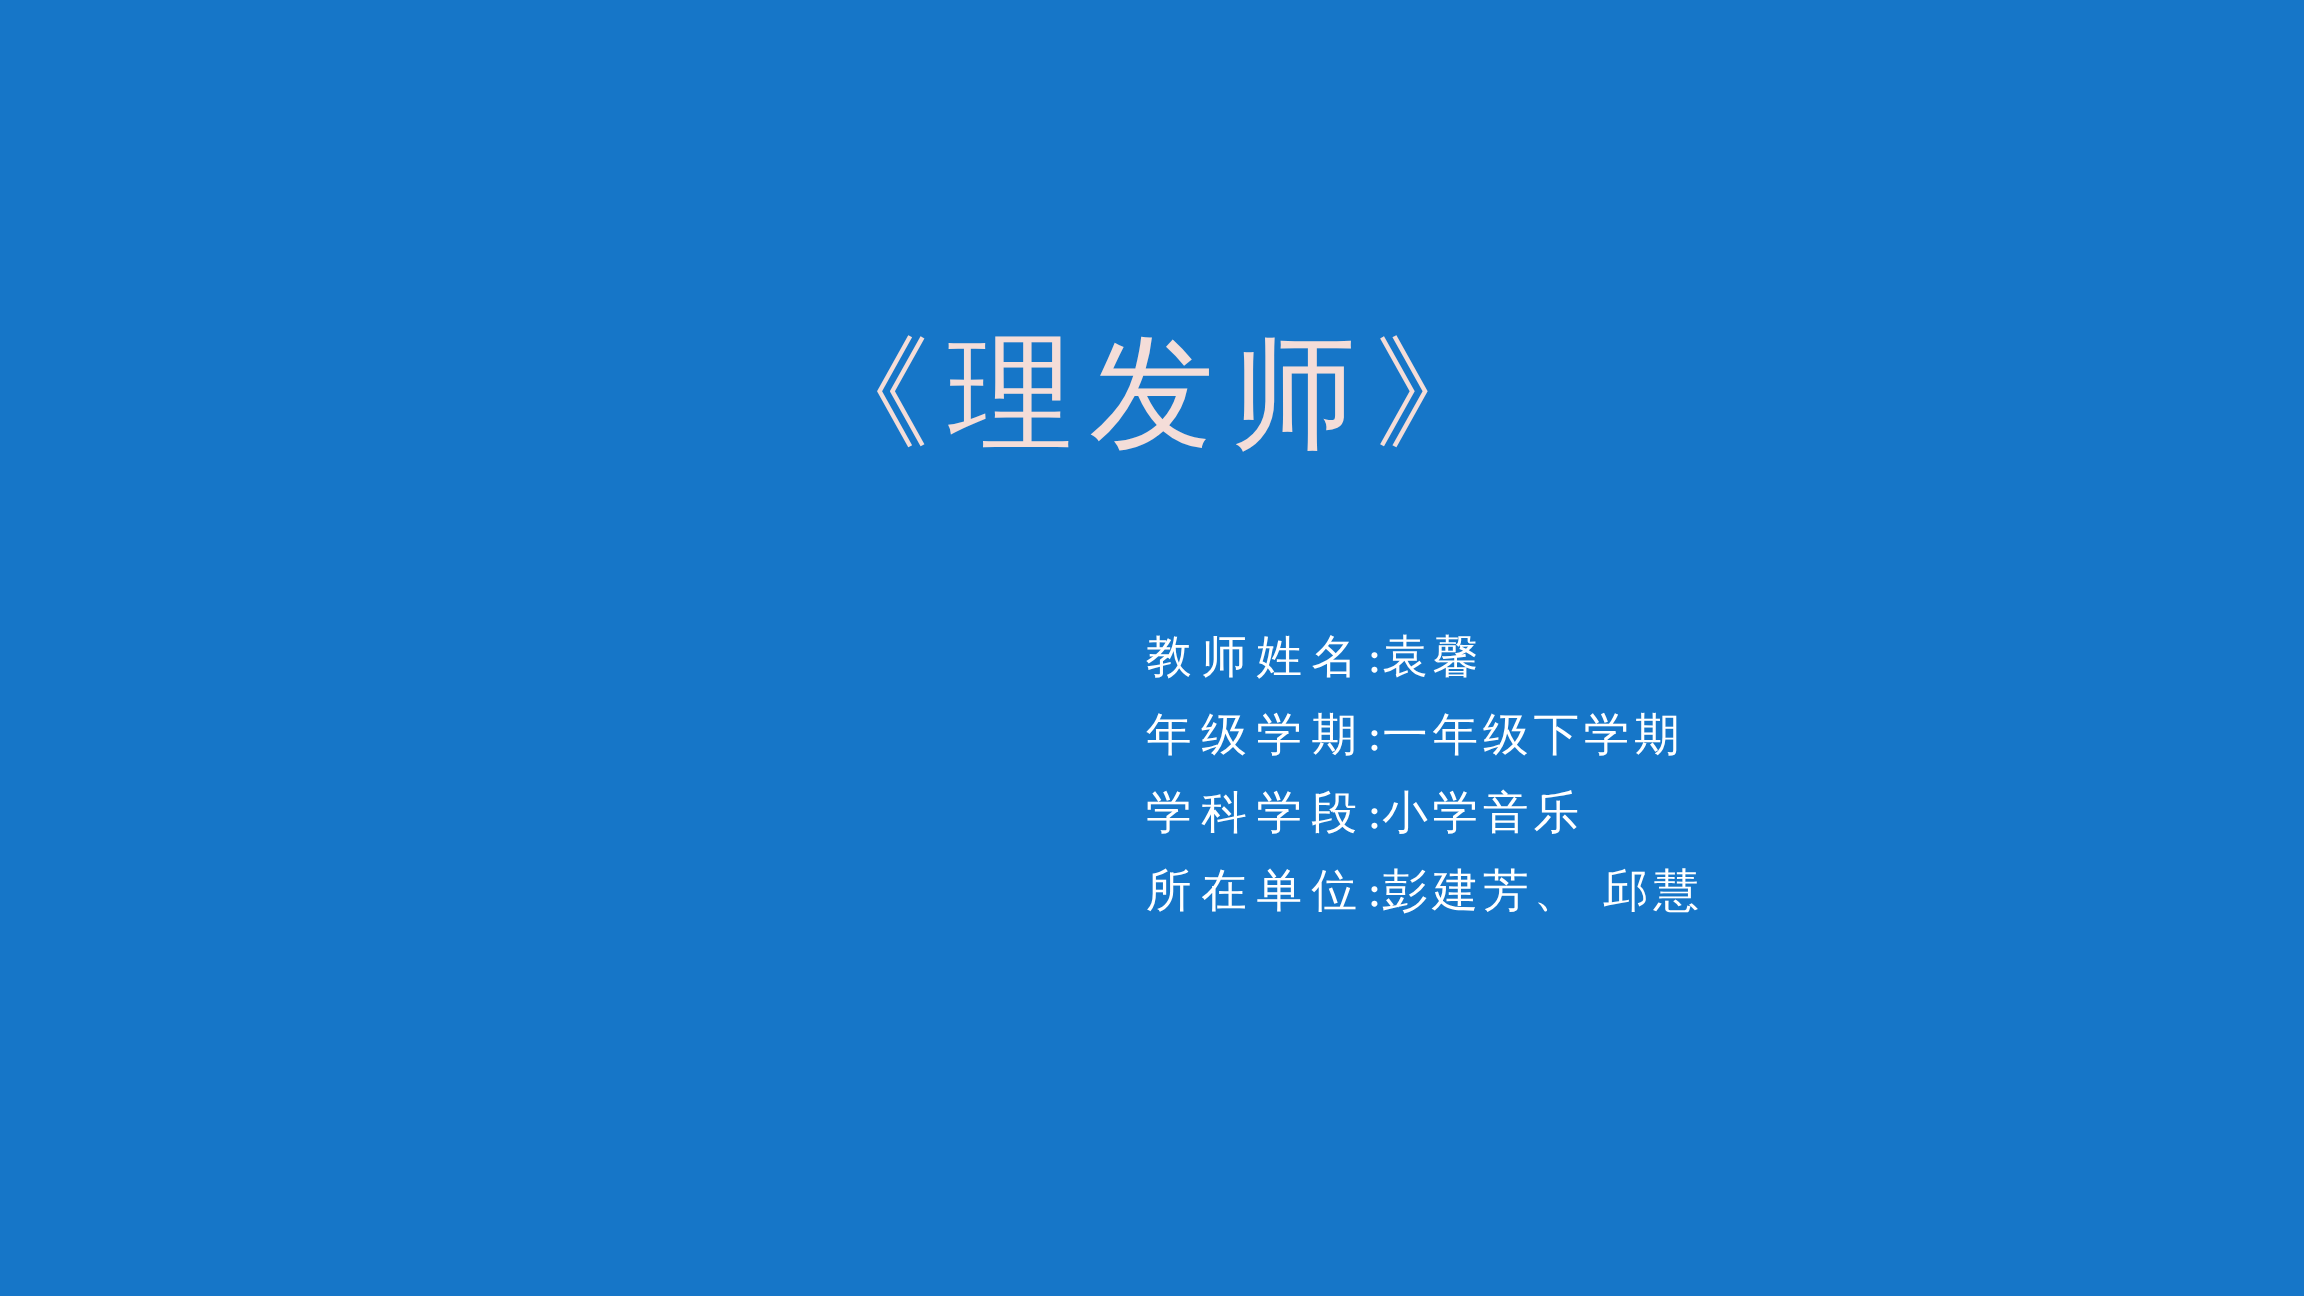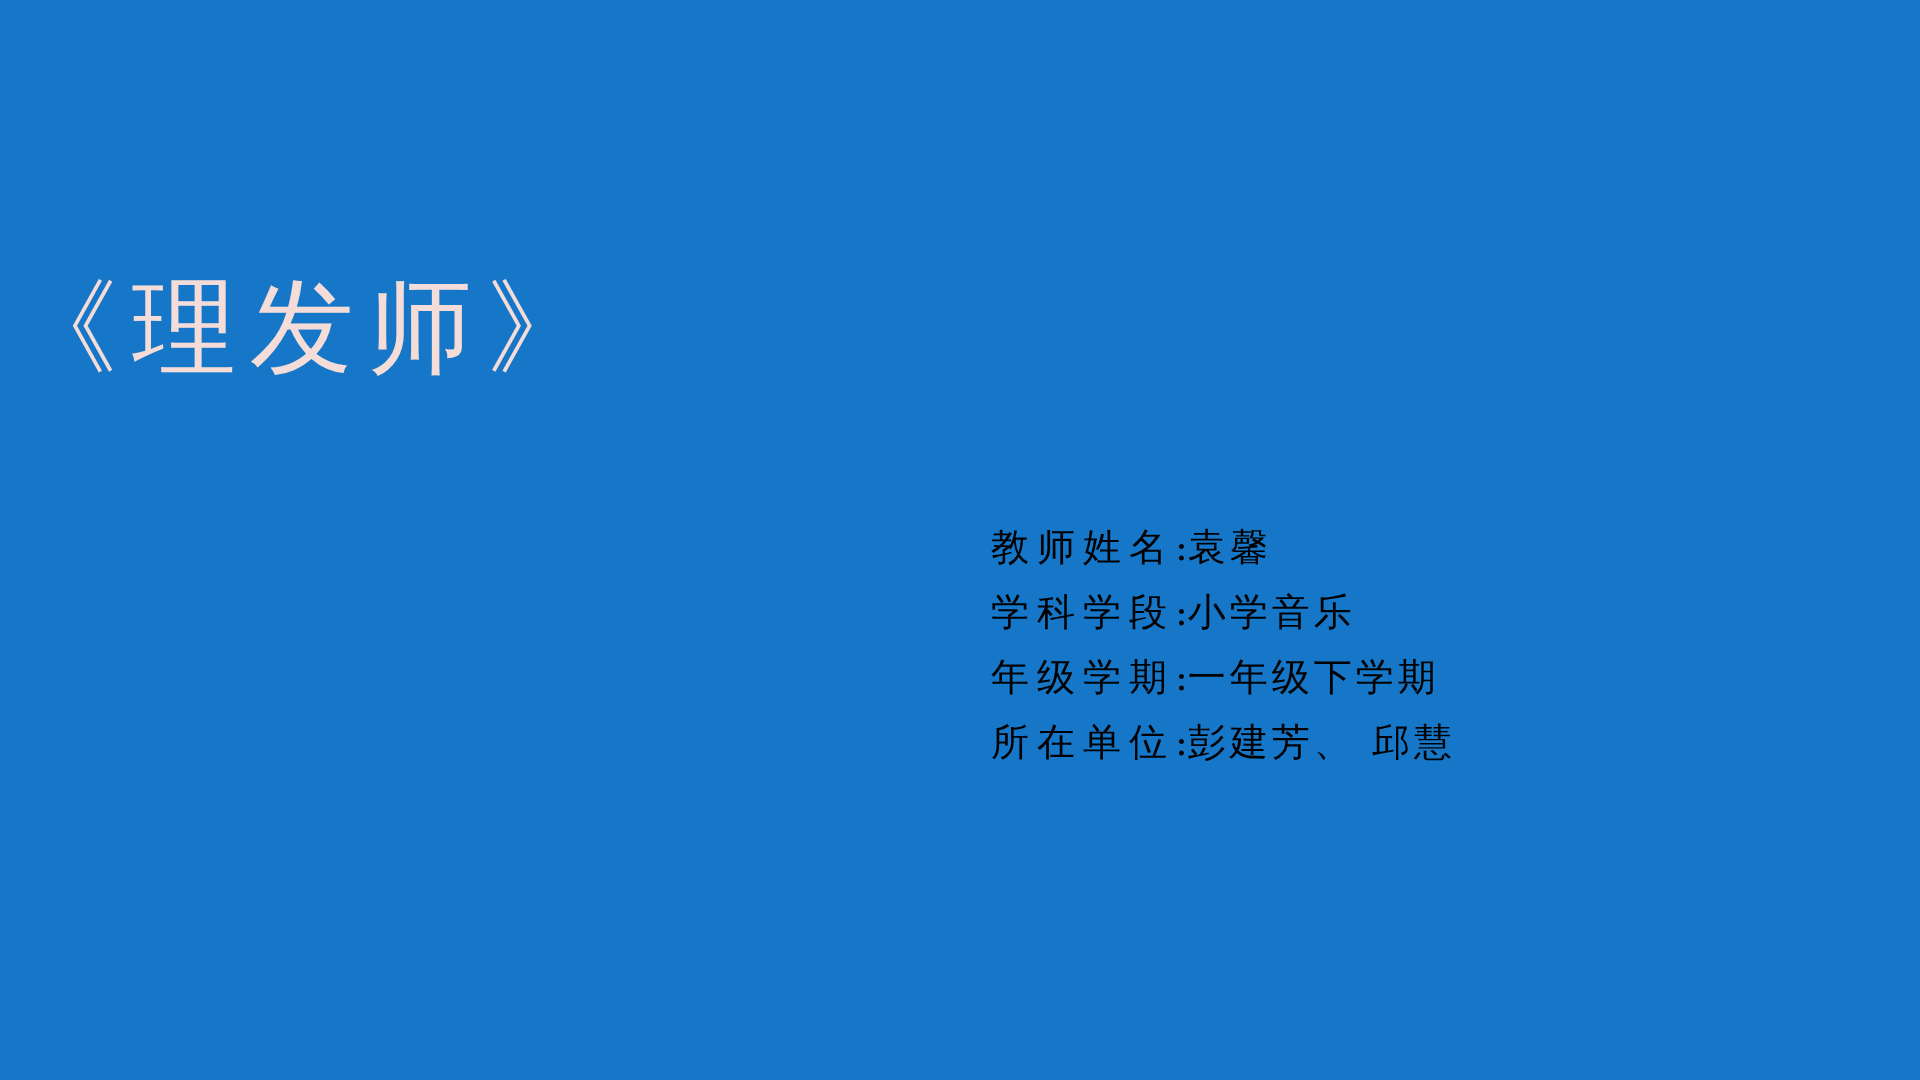--- a/index.html
+++ b/index.html
@@ -22,20 +22,21 @@
     box-sizing: border-box;
     overflow: hidden;
   }
 
   
   .title-wrap {
     position: absolute;
     top: 196px;
     left: 0;
     width: 1920px;
+    text-align: center;
     pointer-events: none;
   }
   .slide-title {
     display: inline-block;
     color: #f4ddd8;
     font-family: "DejaVu Serif", "Liberation Serif", serif;
     font-size: 104px;
     line-height: 1.18;
     font-weight: 500;
     letter-spacing: 14px;
@@ -44,28 +45,27 @@
   }
 
   
   .meta-block {
     position: absolute;
     top: 515px;
     left: 955px;
     width: 900px;
   }
   .meta-line {
-    color: #000000;
+    color: #ffffff;
     font-family: "DejaVu Serif", "Liberation Serif", serif;
     font-size: 38px;
     line-height: 65px;
     font-weight: 400;
     letter-spacing: 4px;
     white-space: nowrap;
-    margin-left: 36px;
   }
   .meta-line .meta-label {
     letter-spacing: 8px;
   }
   .meta-line .meta-sep {
     letter-spacing: 0;
   }
   .meta-line .meta-value {
     letter-spacing: 4px;
   }
@@ -80,25 +80,25 @@
   </div>
 
   <div class="meta-block">
 
     <div class="meta-line">
       <span class="meta-label">教师姓名</span><span class="meta-sep">:</span><span class="meta-value">袁馨</span>
     </div>
 
 
     <div class="meta-line">
-      <span class="meta-label">学科学段</span><span class="meta-sep">:</span><span class="meta-value">小学音乐</span>
+      <span class="meta-label">年级学期</span><span class="meta-sep">:</span><span class="meta-value">一年级下学期</span>
     </div>
 
     <div class="meta-line">
-      <span class="meta-label">年级学期</span><span class="meta-sep">:</span><span class="meta-value">一年级下学期</span>
+      <span class="meta-label">学科学段</span><span class="meta-sep">:</span><span class="meta-value">小学音乐</span>
     </div>
 
 
     <div class="meta-line">
       <span class="meta-label">所在单位</span><span class="meta-sep">:</span><span class="meta-value">彭建芳、 邱慧</span>
     </div>
 
   </div>
 
 </div>

